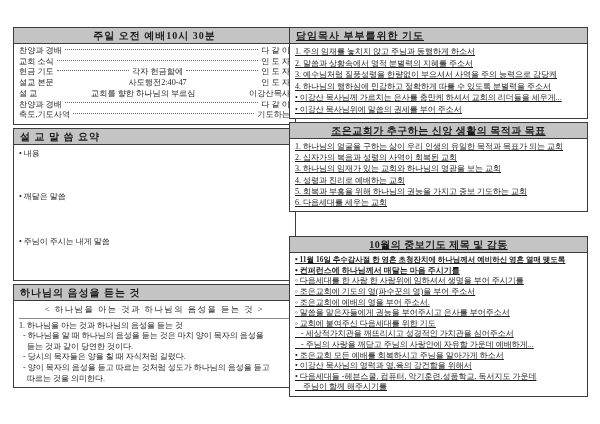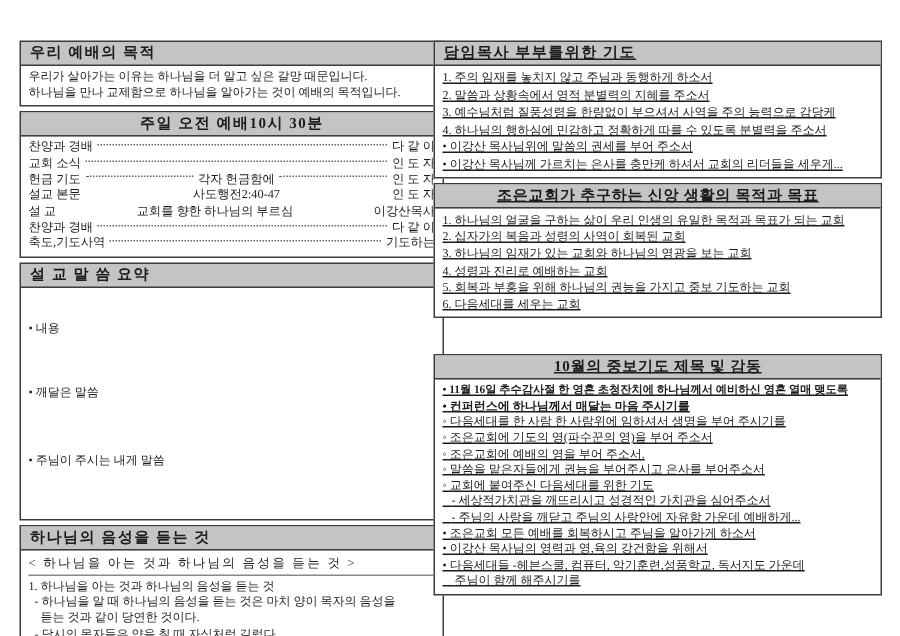--- a/index.html
+++ b/index.html
@@ -19,42 +19,35 @@
     white-space:pre;overflow:hidden;
   }
   .box-header.center{text-align:center;letter-spacing:0.5px;}
   .hdr-row{display:flex;justify-content:center;}
   .body{padding:2px 5px 3px 5px;font-size:8px;line-height:1.35;}
   .tline{white-space:pre-wrap;font-size:8px;line-height:10.6px;}
   .trow{display:flex;align-items:center;font-size:8.2px;line-height:10.7px;}
   .trow .leader{flex:1 1 auto;border-bottom:1px dotted #666;margin:0 3px;transform:translateY(-2px);}
   .trow .c-center{flex:1 1 auto;text-align:center;}
   .sermon-item{font-size:8px;}
-  .sermon-item.i1{margin-top:20px;font-family:Liberation Serif, serif;}
+  .sermon-item.i1{margin-top:2px;font-family:Liberation Serif, serif;}
   .sermon-item.i2{margin-top:32px;}
   .sermon-item.i3{margin-top:34px;}
   .sermon-item.i3{margin-bottom:30px;}
-  .voice-sub{font-size:8.4px;letter-spacing:1.5px;border-bottom:1px solid #888;padding:1px 0 2px;margin-bottom:2px;}
+  .voice-sub{font-size:8.4px;text-align:center;letter-spacing:1.5px;border-bottom:1px solid #888;padding:1px 0 2px;margin-bottom:2px;}
   .gap-top{margin-top:24px;}
   .b{font-weight:bold;font-size:7.5px;}
 </style>
 </head>
 <body>
 
 <div class="page">
 
   <div class="col col-left">
 
-    <div class="box">
-      <div class="box-header">우리 예배의 목적</div>
-      <div class="body">
-        <div class="tline">우리가 살아가는 이유는 하나님을 더 알고 싶은 갈망 때문입니다.</div>
-        <div class="tline">하나님을 만나 교제함으로 하나님을 알아가는 것이 예배의 목적입니다.</div>
-      </div>
-    </div>
 
     <div class="box">
       <div class="box-header hdr-row">
         <span>주일 오전 예배</span>
         <span>10시 30분</span>
       </div>
       <div class="body">
         <div class="trow">
           <span>찬양과 경배</span>
             <span class="leader"></span>
@@ -122,22 +115,22 @@
 
   <div class="col col-right">
 
     <div class="box">
       <div class="box-header">담임목사 부부를위한 기도</div>
       <div class="body">
         <div class="tline" style="line-height:11.5px">1. 주의 임재를 놓치지 않고 주님과 동행하게 하소서</div>
         <div class="tline" style="line-height:11.5px">2. 말씀과 상황속에서 영적 분별력의 지혜를 주소서</div>
         <div class="tline" style="line-height:11.5px">3. 예수님처럼 질풍성령을 한량없이 부으셔서 사역을 주의 능력으로 감당케</div>
         <div class="tline" style="line-height:11.5px">4. 하나님의 행하심에 민감하고 정확하게 따를 수 있도록 분별력을 주소서</div>
+        <div class="tline" style="line-height:11.5px">• 이강산 목사님께 가르치는 은사를 충만케 하셔서 교회의 리더들을 세우게...</div>
         <div class="tline" style="line-height:11.5px">• 이강산 목사님위에 말씀의 권세를 부어 주소서</div>
-        <div class="tline" style="line-height:11.5px">• 이강산 목사님께 가르치는 은사를 충만케 하셔서 교회의 리더들을 세우게...</div>
       </div>
     </div>
 
     <div class="box">
       <div class="box-header center">조은교회가 추구하는 신앙 생활의 목적과 목표</div>
       <div class="body">
         <div class="tline" style="line-height:11.2px">1. 하나님의 얼굴을 구하는 삶이 우리 인생의 유일한 목적과 목표가 되는 교회</div>
         <div class="tline" style="line-height:11.2px">2. 십자가의 복음과 성령의 사역이 회복된 교회</div>
         <div class="tline" style="line-height:11.2px">3. 하나님의 임재가 있는 교회와 하나님의 영광을 보는 교회</div>
         <div class="tline" style="line-height:11.2px">4. 성령과 진리로 예배하는 교회</div>

